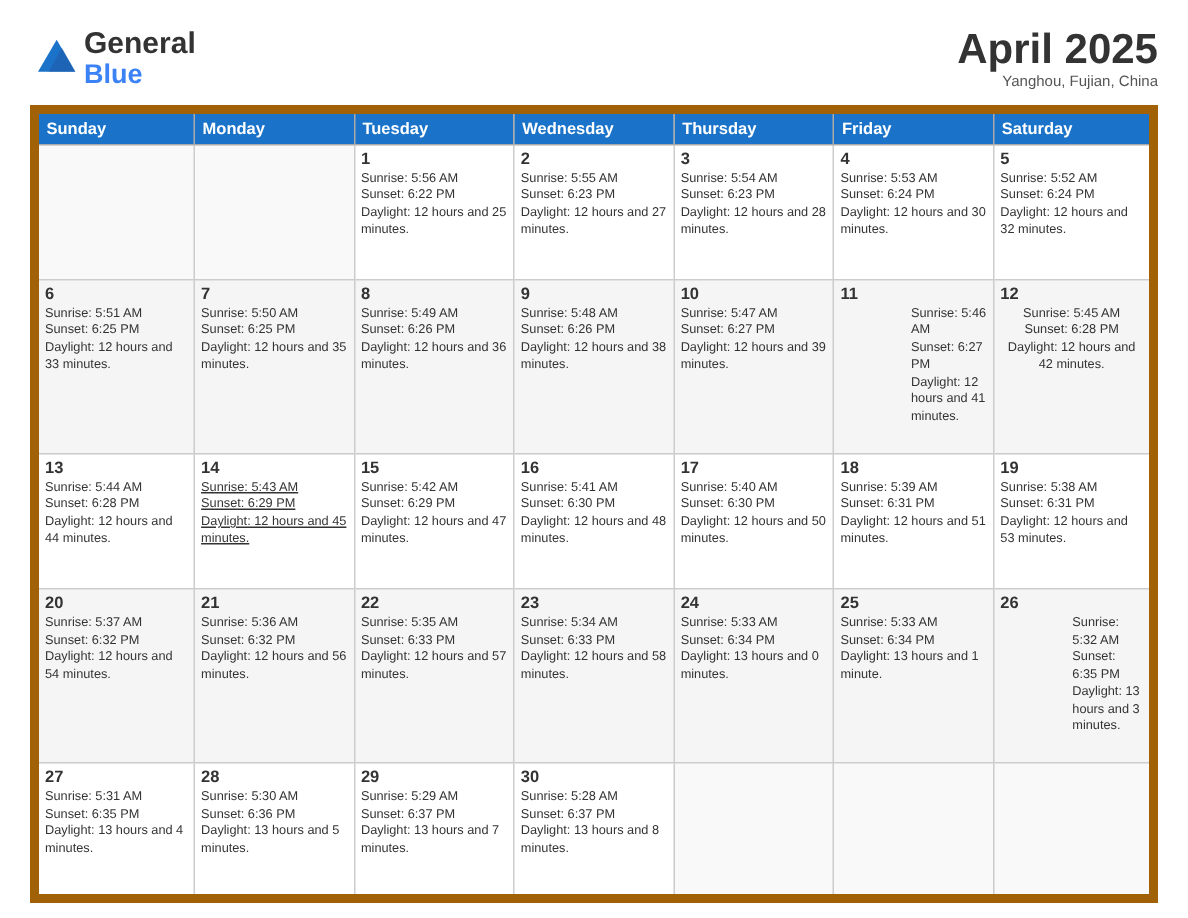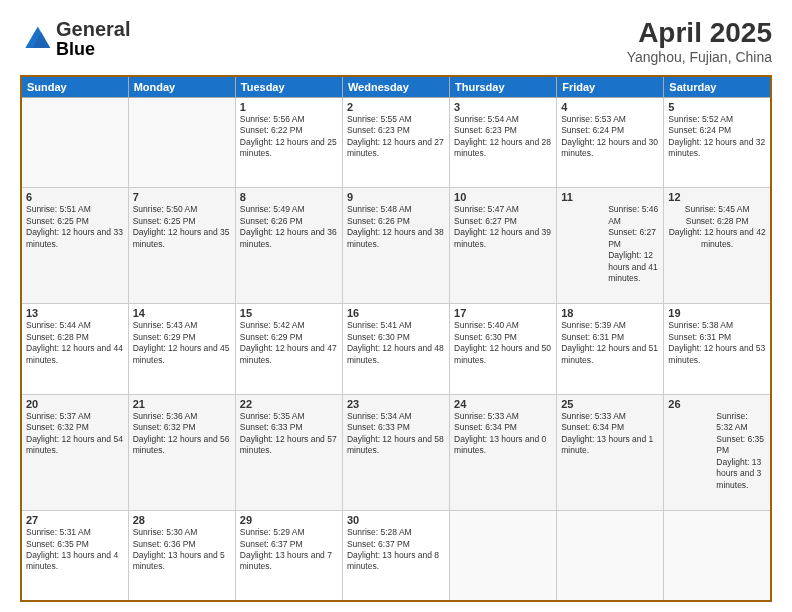--- a/index.html
+++ b/index.html
@@ -34,42 +34,42 @@
       line-height: 1.1;
     }
     .logo-general {
       font-size: 20px;
       font-weight: bold;
       color: #333;
     }
     .logo-blue {
       font-size: 18px;
       font-weight: bold;
-      color: #000000;
+      color: #3b82f6;
     }
     .logo-icon {
       width: 32px;
       height: 32px;
     }
     .title-block {
       text-align: right;
     }
     .month-title {
       font-size: 28px;
       font-weight: bold;
       color: #333;
       line-height: 1.1;
     }
     .location {
-      font-size: 14px;
+      font-size: 10px;
       color: #555;
     }
     .calendar {
       flex: 1;
-      border: 2px solid #a16207;
+      border: 6px solid #a16207;
       border-collapse: collapse;
       width: 100%;
       table-layout: fixed;
     }
     .calendar th {
       background: #1a73c9;
       color: #fff;
       font-size: 11px;
       font-weight: bold;
       padding: 4px 5px;
@@ -216,21 +216,21 @@
         </tr>
         <tr>
           <td>
             <span class="day-num">13</span>
             <div class="day-info" style="white-space: pre-line;">Sunrise: 5:44 AM
 Sunset: 6:28 PM
 Daylight: 12 hours and 44 minutes.</div>
           </td>
           <td>
             <span class="day-num">14</span>
-            <div class="day-info" style="white-space: pre-line;">Sunrise: 5:43 AM
+            <div class="day-info" style="white-space: pre-line; text-decoration: underline;">Sunrise: 5:43 AM
 Sunset: 6:29 PM
 Daylight: 12 hours and 45 minutes.</div>
           </td>
           <td>
             <span class="day-num">15</span>
             <div class="day-info" style="white-space: pre-line;">Sunrise: 5:42 AM
 Sunset: 6:29 PM
 Daylight: 12 hours and 47 minutes.</div>
           </td>
           <td>

